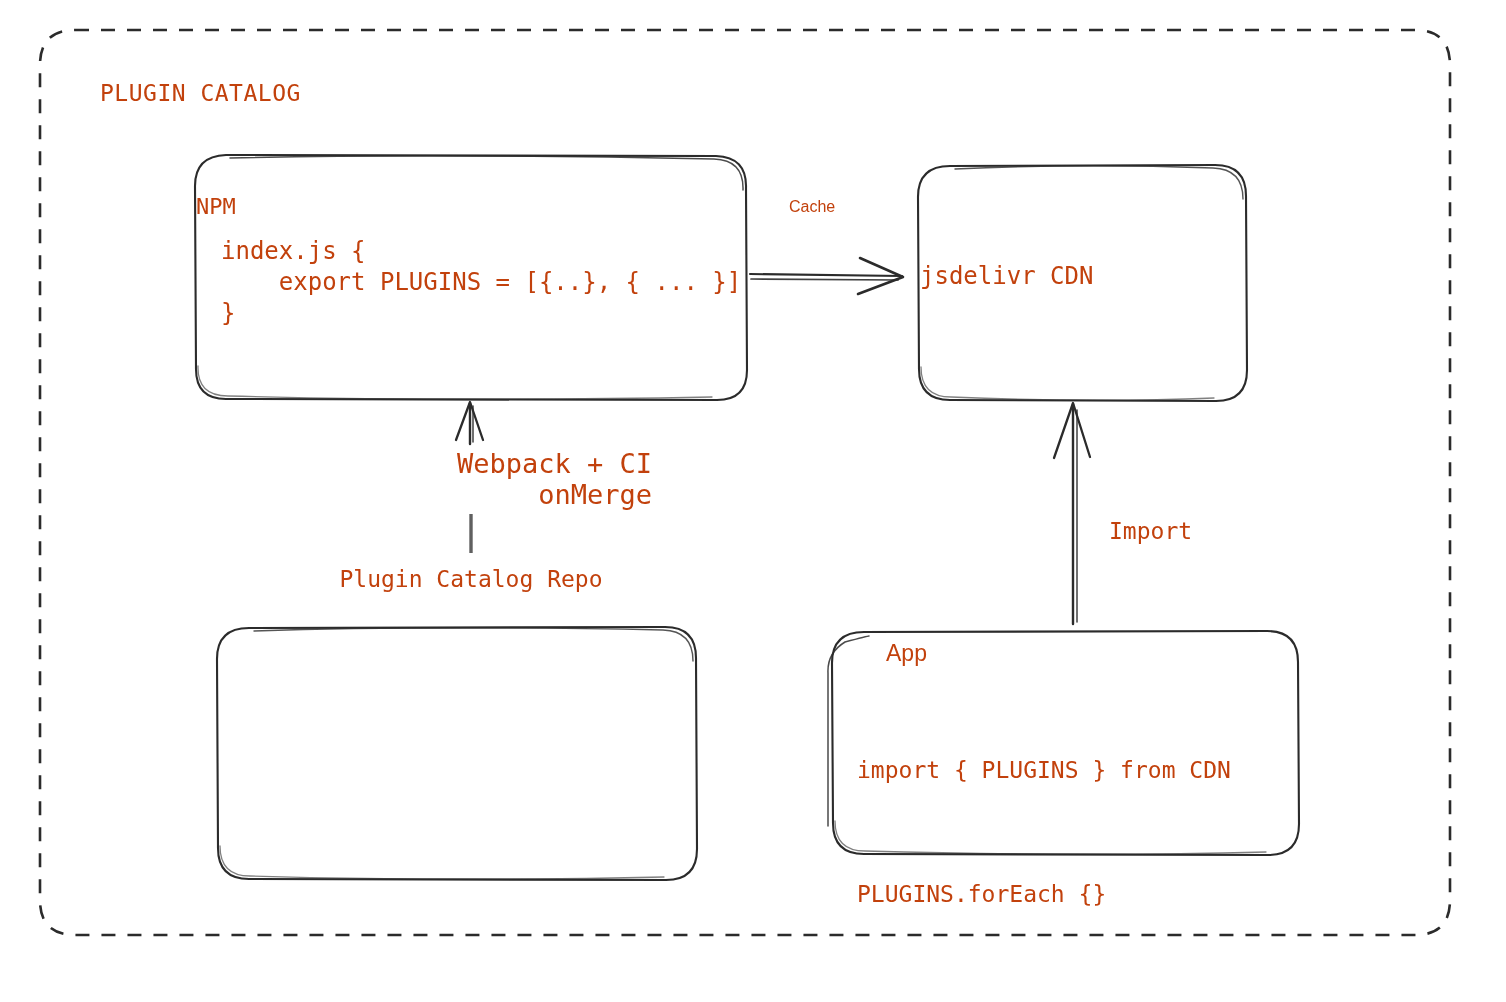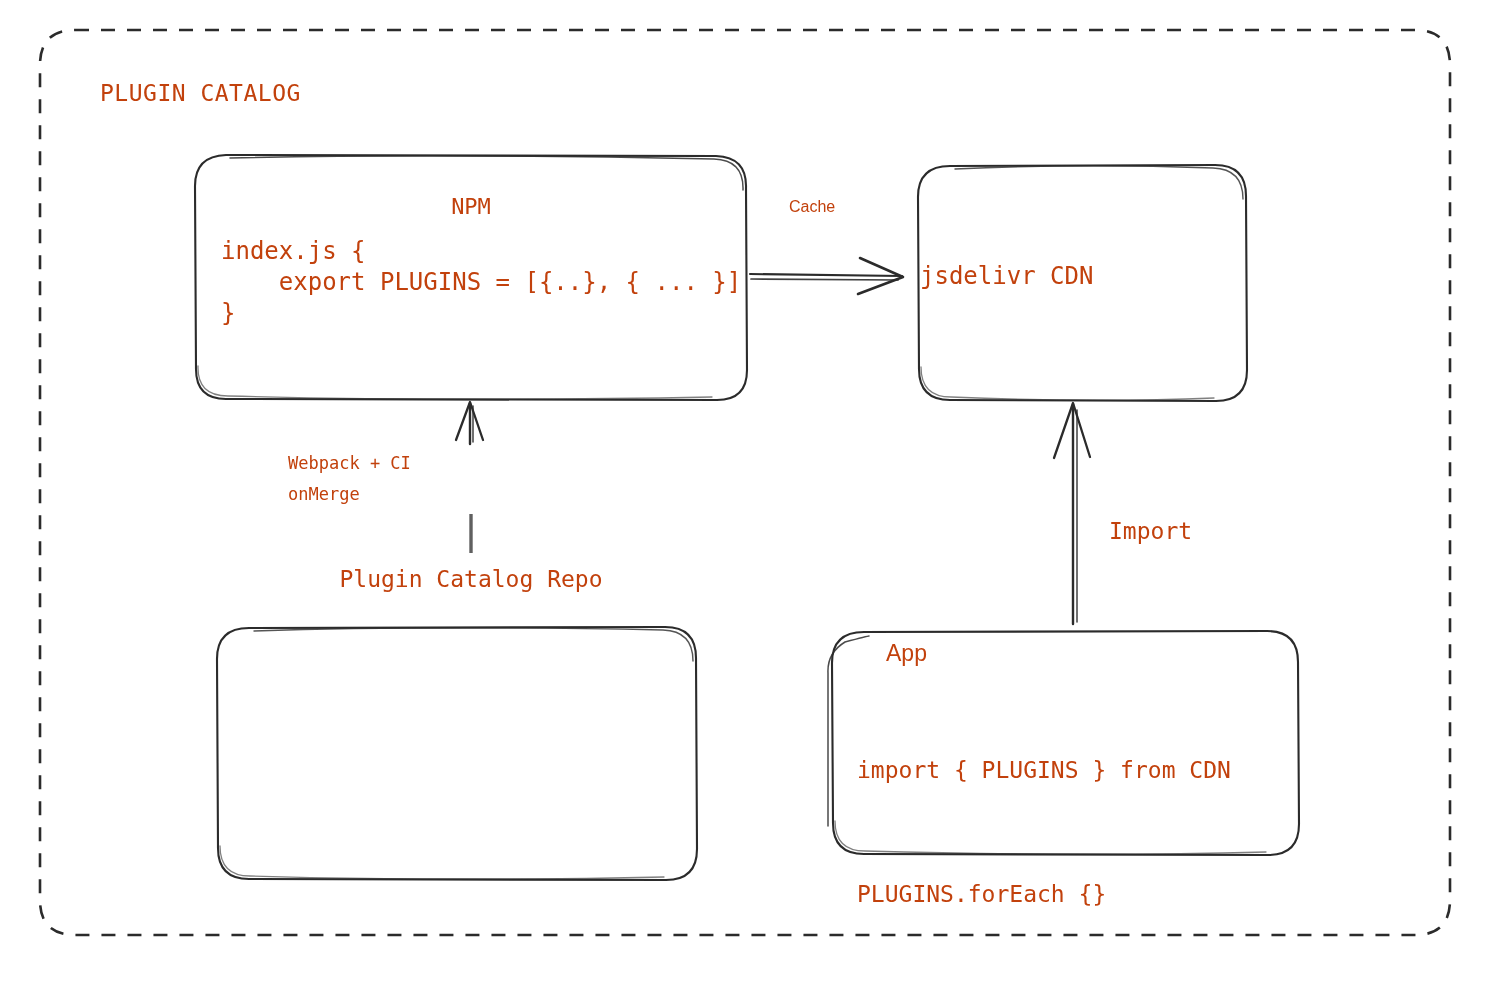--- a/index.html
+++ b/index.html
@@ -42,21 +42,21 @@
     top: 82px;
     font-size: 23px;
     letter-spacing: 0.5px;
   }
 
   
   #npm-title {
     left: 196px;
     top: 196px;
     width: 550px;
-    text-align: center;
+    text-align: left;
     font-size: 22px;
   }
   #npm-code {
     left: 221px;
     top: 236px;
     font-size: 24px;
     line-height: 31px;
   }
 
   
@@ -74,22 +74,22 @@
     top: 199px;
     font-size: 16px;
     font-family: Liberation Sans, sans-serif;
   }
 
   
   #webpack-label {
     left: 288px;
     top: 448px;
     width: 364px;
-    text-align: left;
-    font-size: 17px;
+    text-align: right;
+    font-size: 27px;
     line-height: 31px;
   }
 
   
   #repo-caption {
     left: 196px;
     top: 568px;
     width: 550px;
     text-align: center;
     font-size: 23px;

